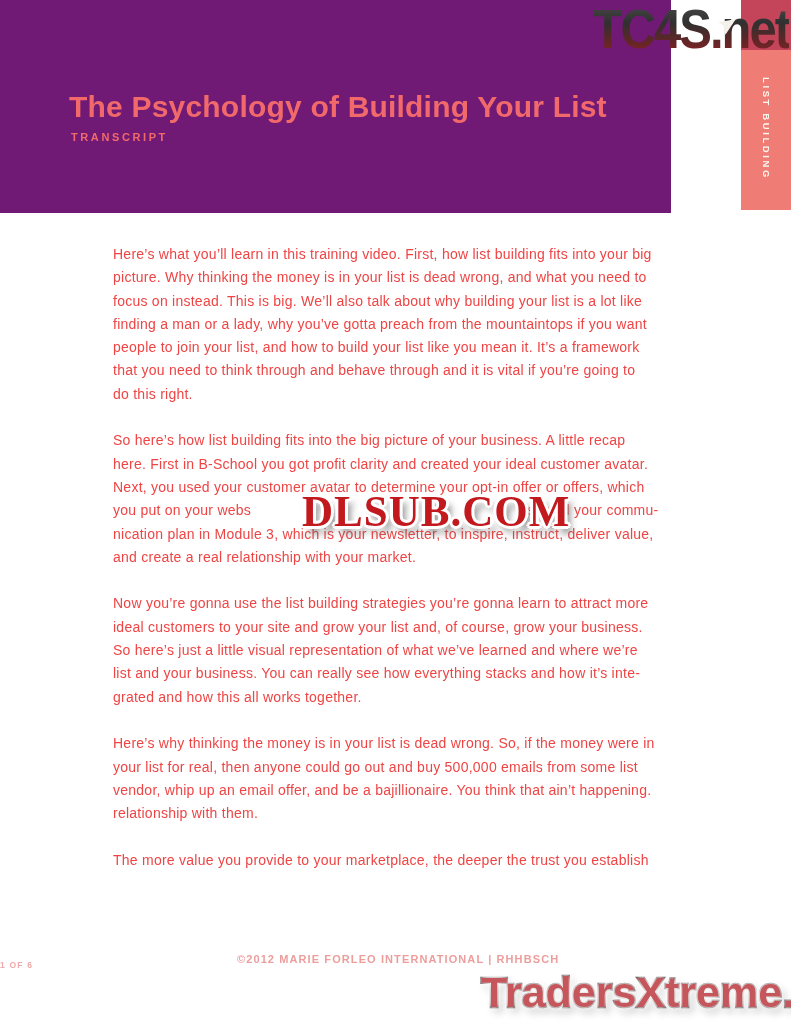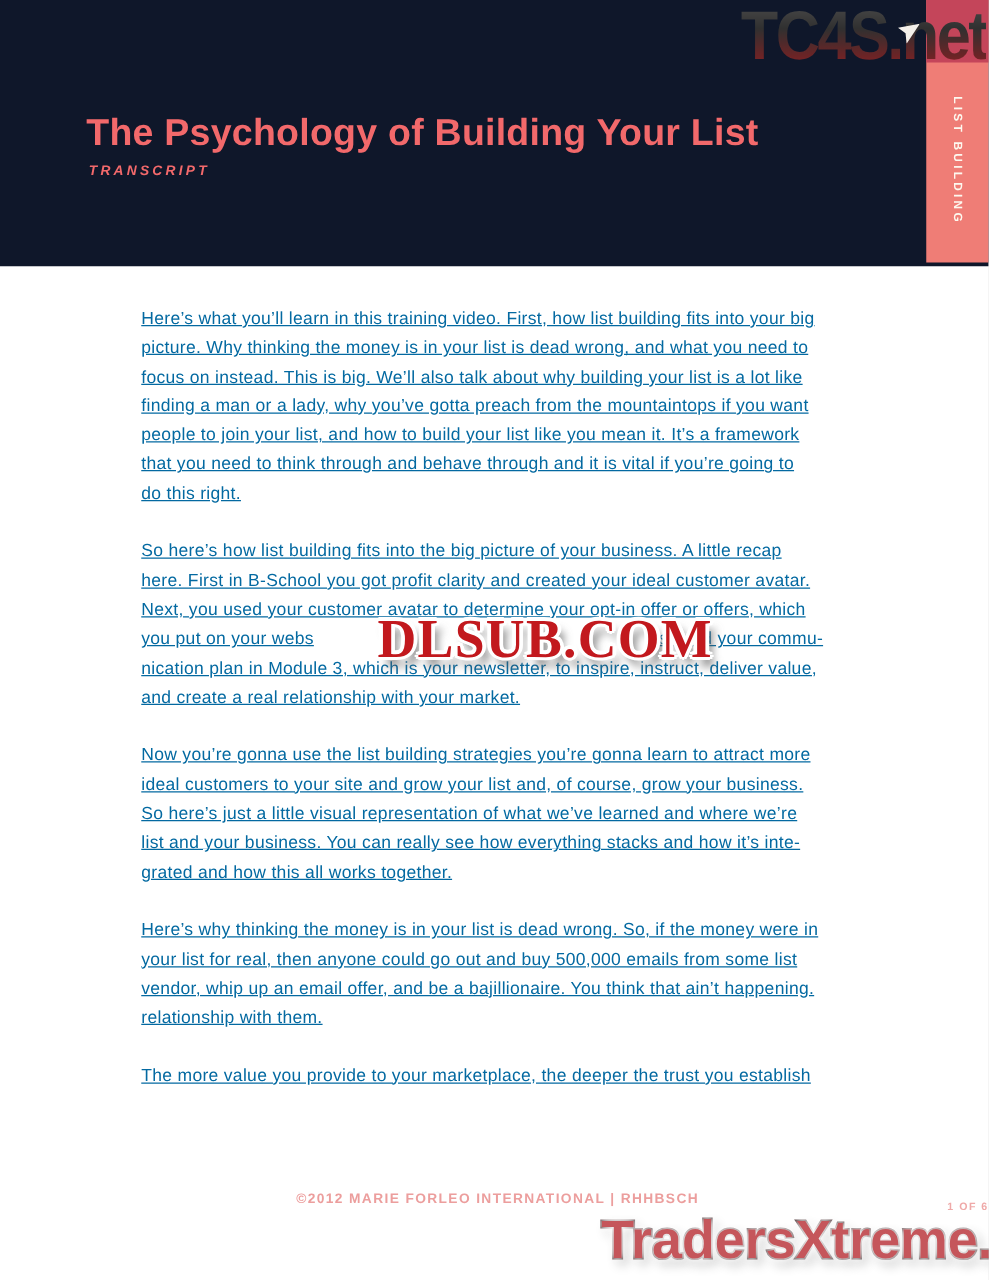--- a/index.html
+++ b/index.html
@@ -2,28 +2,28 @@
 <html><head>
 <meta charset="utf-8">
 <style>
   html,body{margin:0;padding:0;background:#e8e8e8;}
   .page{
     position:relative;width:791px;height:1024px;margin:0 auto;
     background:#ffffff;overflow:hidden;
     font-family:"Liberation Sans",sans-serif;
   }
   
-  .header{position:absolute;left:0;top:0;width:791px;height:213px;background:#0f172a;}
+  .header{position:absolute;left:0;top:0;width:671px;height:213px;background:#701a75;}
   .title{
     position:absolute;left:69px;top:90px;
     font-size:30px;font-weight:700;color:#F2696B;letter-spacing:.2px;white-space:nowrap;
   }
   .subtitle{
     position:absolute;left:71px;top:131px;
-    font-size:11px;font-weight:700;color:#F2696B;letter-spacing:2.6px;white-space:nowrap;font-style:italic;
+    font-size:11px;font-weight:700;color:#F2696B;letter-spacing:2.6px;white-space:nowrap;
   }
   
   .side-tab{position:absolute;right:0;top:0;width:50px;height:210px;background:#EF7D76;}
   .side-tab-label{
     position:absolute;top:77px;left:50%;transform:translateX(-50%);
     writing-mode:vertical-rl;
     color:#FDF8EF;font-size:9.5px;font-weight:700;letter-spacing:2.6px;white-space:nowrap;
   }
   .crimson-block{position:absolute;right:0;top:0;width:50px;height:50px;background:#C4455A;}
   
@@ -34,38 +34,38 @@
     background:linear-gradient(180deg,#4a4a4a 0%,#303030 38%,#6b2426 78%,#8c2326 100%);
     -webkit-background-clip:text;background-clip:text;color:transparent;
     white-space:nowrap;
   }
   .cursor-icon{
     position:absolute;right:56px;top:18px;width:17px;height:17px;background:#f4f0ea;
     clip-path:polygon(0 30%, 100% 0, 48% 100%, 38% 52%);
     transform:rotate(6deg);
   }
   
-  .body-text{position:absolute;left:113px;top:243px;width:600px;color:#0369a1;text-decoration:underline;}
+  .body-text{position:absolute;left:113px;top:243px;width:600px;color:#ef4444;}
   .para{margin:0 0 23.3px 0;}
   .line{height:23.3px;line-height:23.3px;font-size:14px;letter-spacing:.25px;white-space:nowrap;}
   .wm-gap{display:inline-block;width:268px;height:1px;}
   
   .dlsub{
     position:absolute;left:256px;top:487px;
     font-family:"Liberation Serif",serif;font-weight:700;font-size:43px;letter-spacing:1px;
     color:#C2191E;white-space:nowrap;transform:scaleY(1.02);
     text-shadow:
       -2px -2px 0 #fff, 2px -2px 0 #fff, -2px 2px 0 #fff, 2px 2px 0 #fff,
       0 -3px 0 #fff, 0 3px 0 #fff, -3px 0 0 #fff, 3px 0 0 #fff,
       5px 7px 7px rgba(90,90,90,.75);
     margin-left: 46px;
   }
   
   .page-number{
-    position:absolute;left:0;top:960px;width:791px;text-align:right;
+    position:absolute;left:0;top:960px;width:791px;text-align:left;
     font-size:8.5px;font-weight:700;letter-spacing:1.2px;color:#EFA9A8;
   }
   .footer-text{
     position:absolute;left:237px;top:953px;
     font-size:11px;font-weight:700;letter-spacing:1.1px;color:#EC9E9D;white-space:nowrap;
   }
   
   .traders{
     position:absolute;left:481px;top:968px;
     font-size:43px;font-weight:700;letter-spacing:0;

